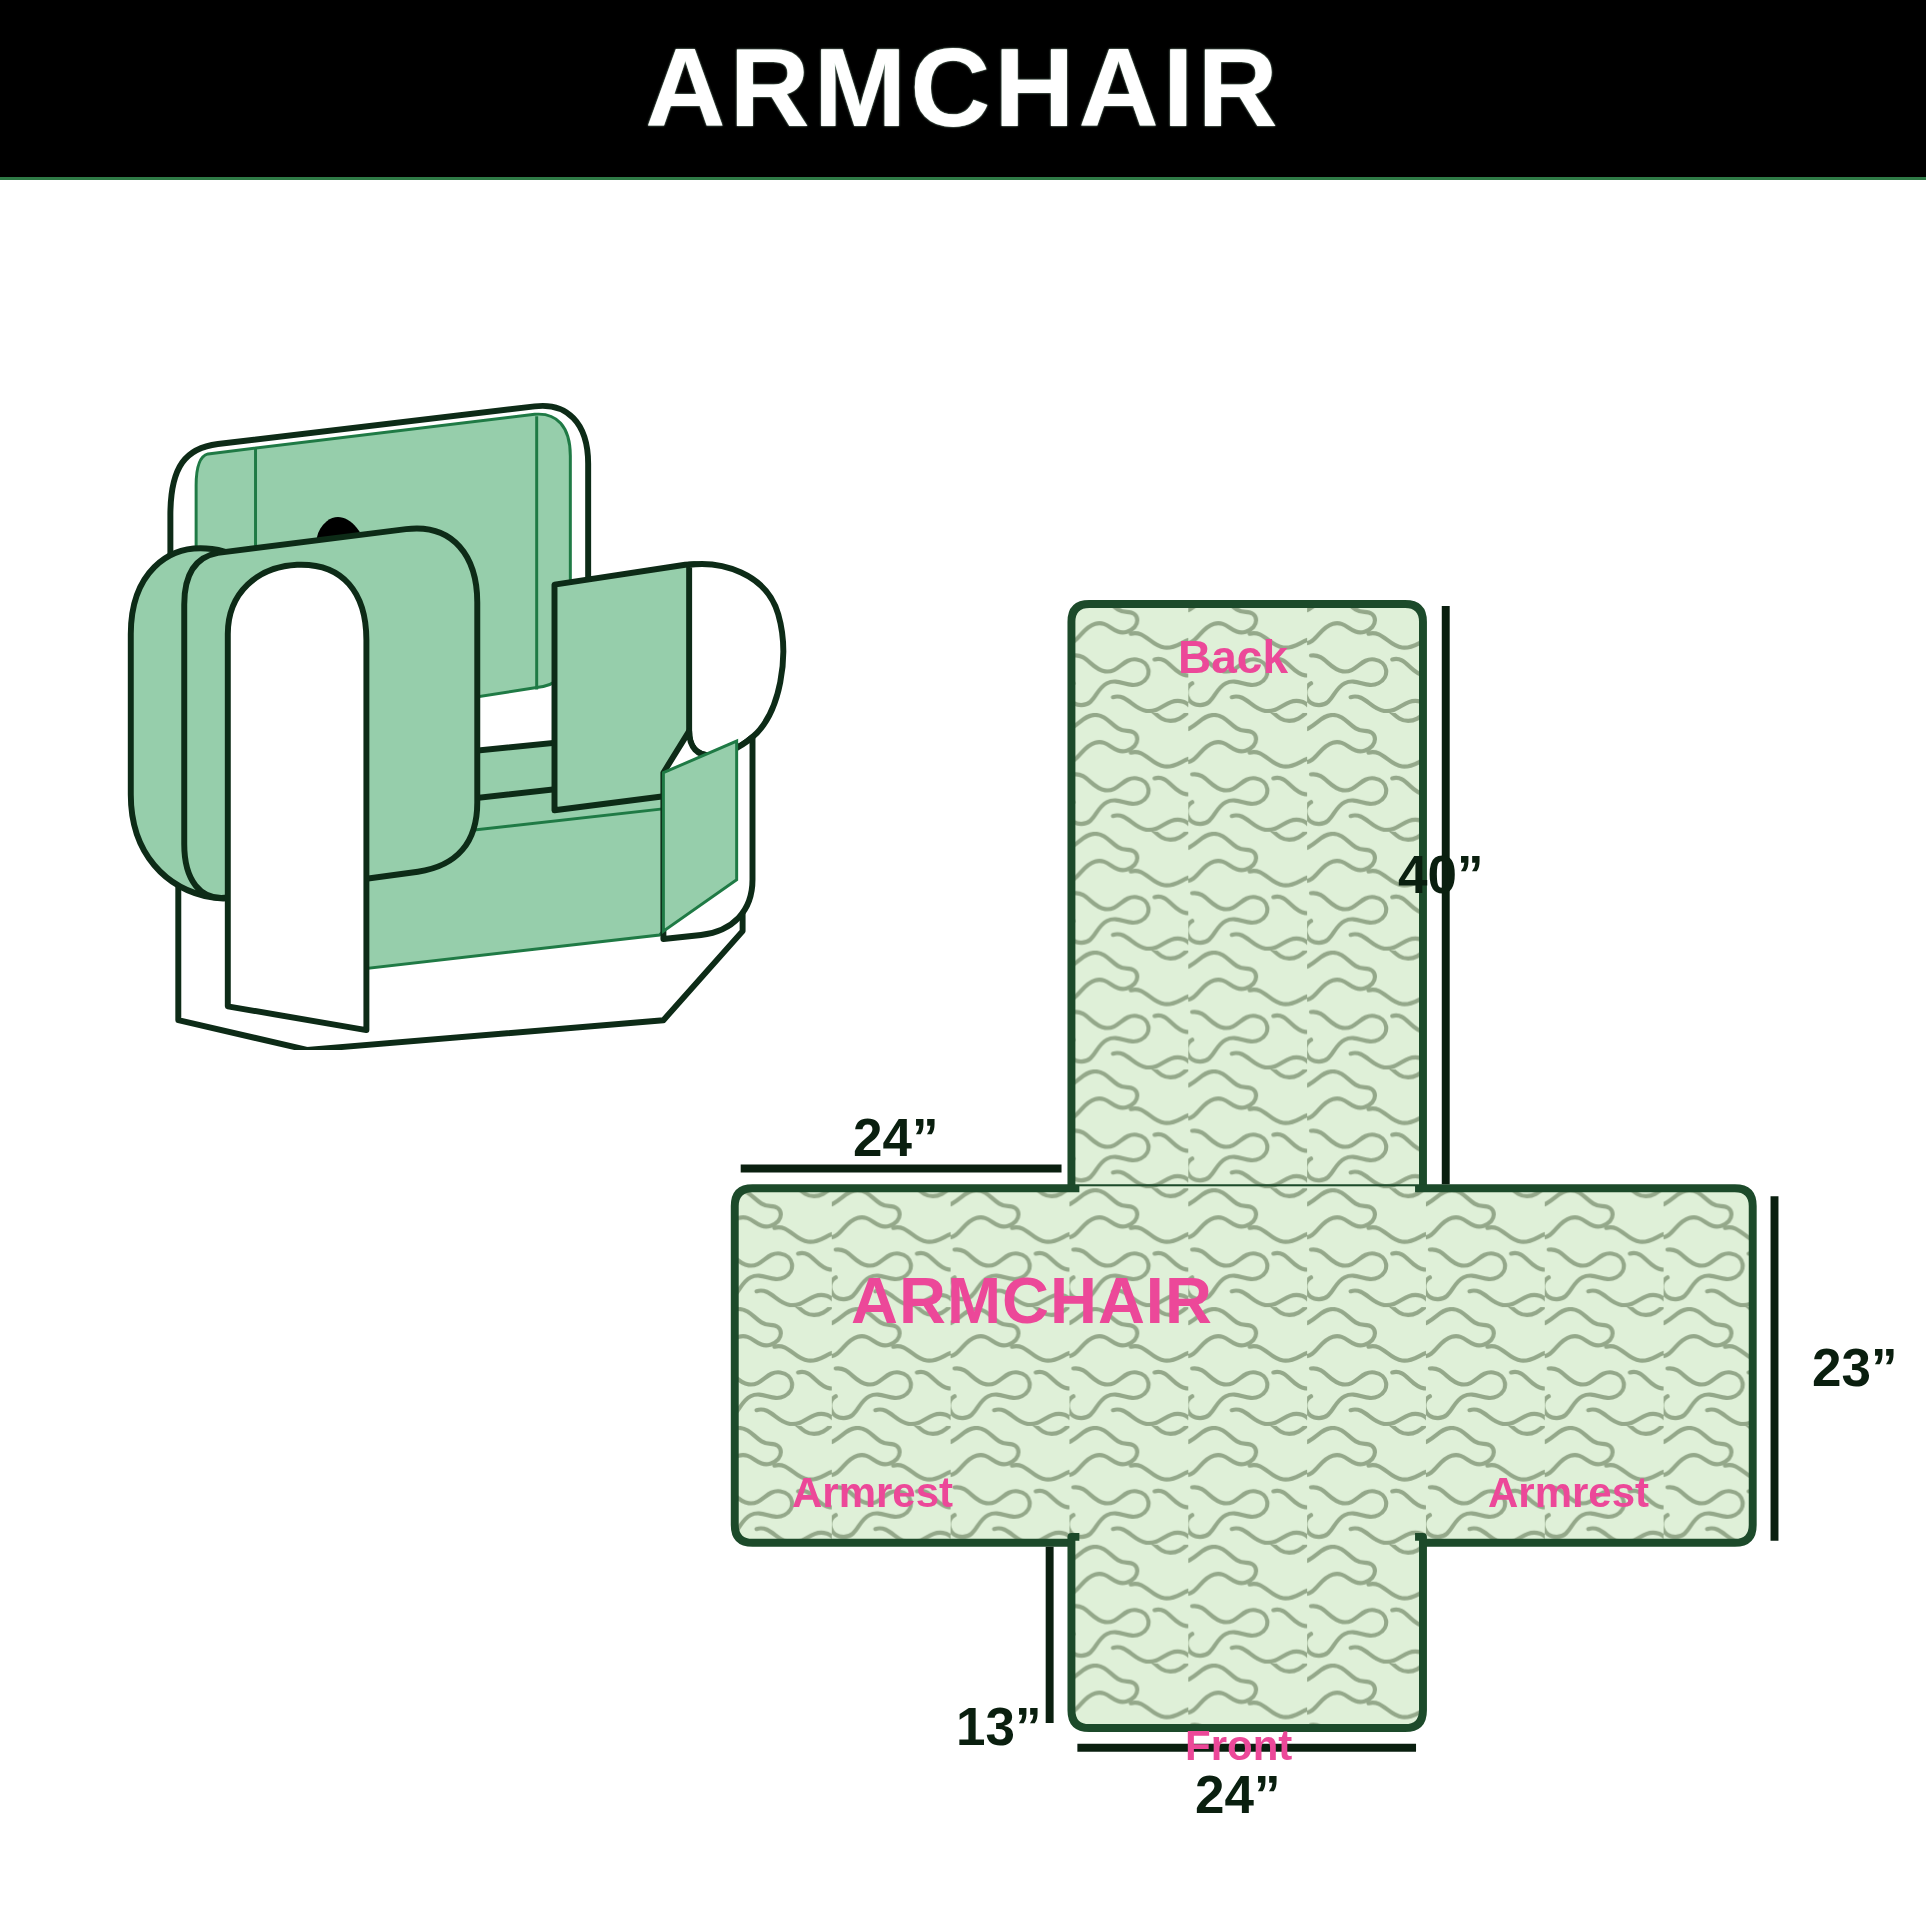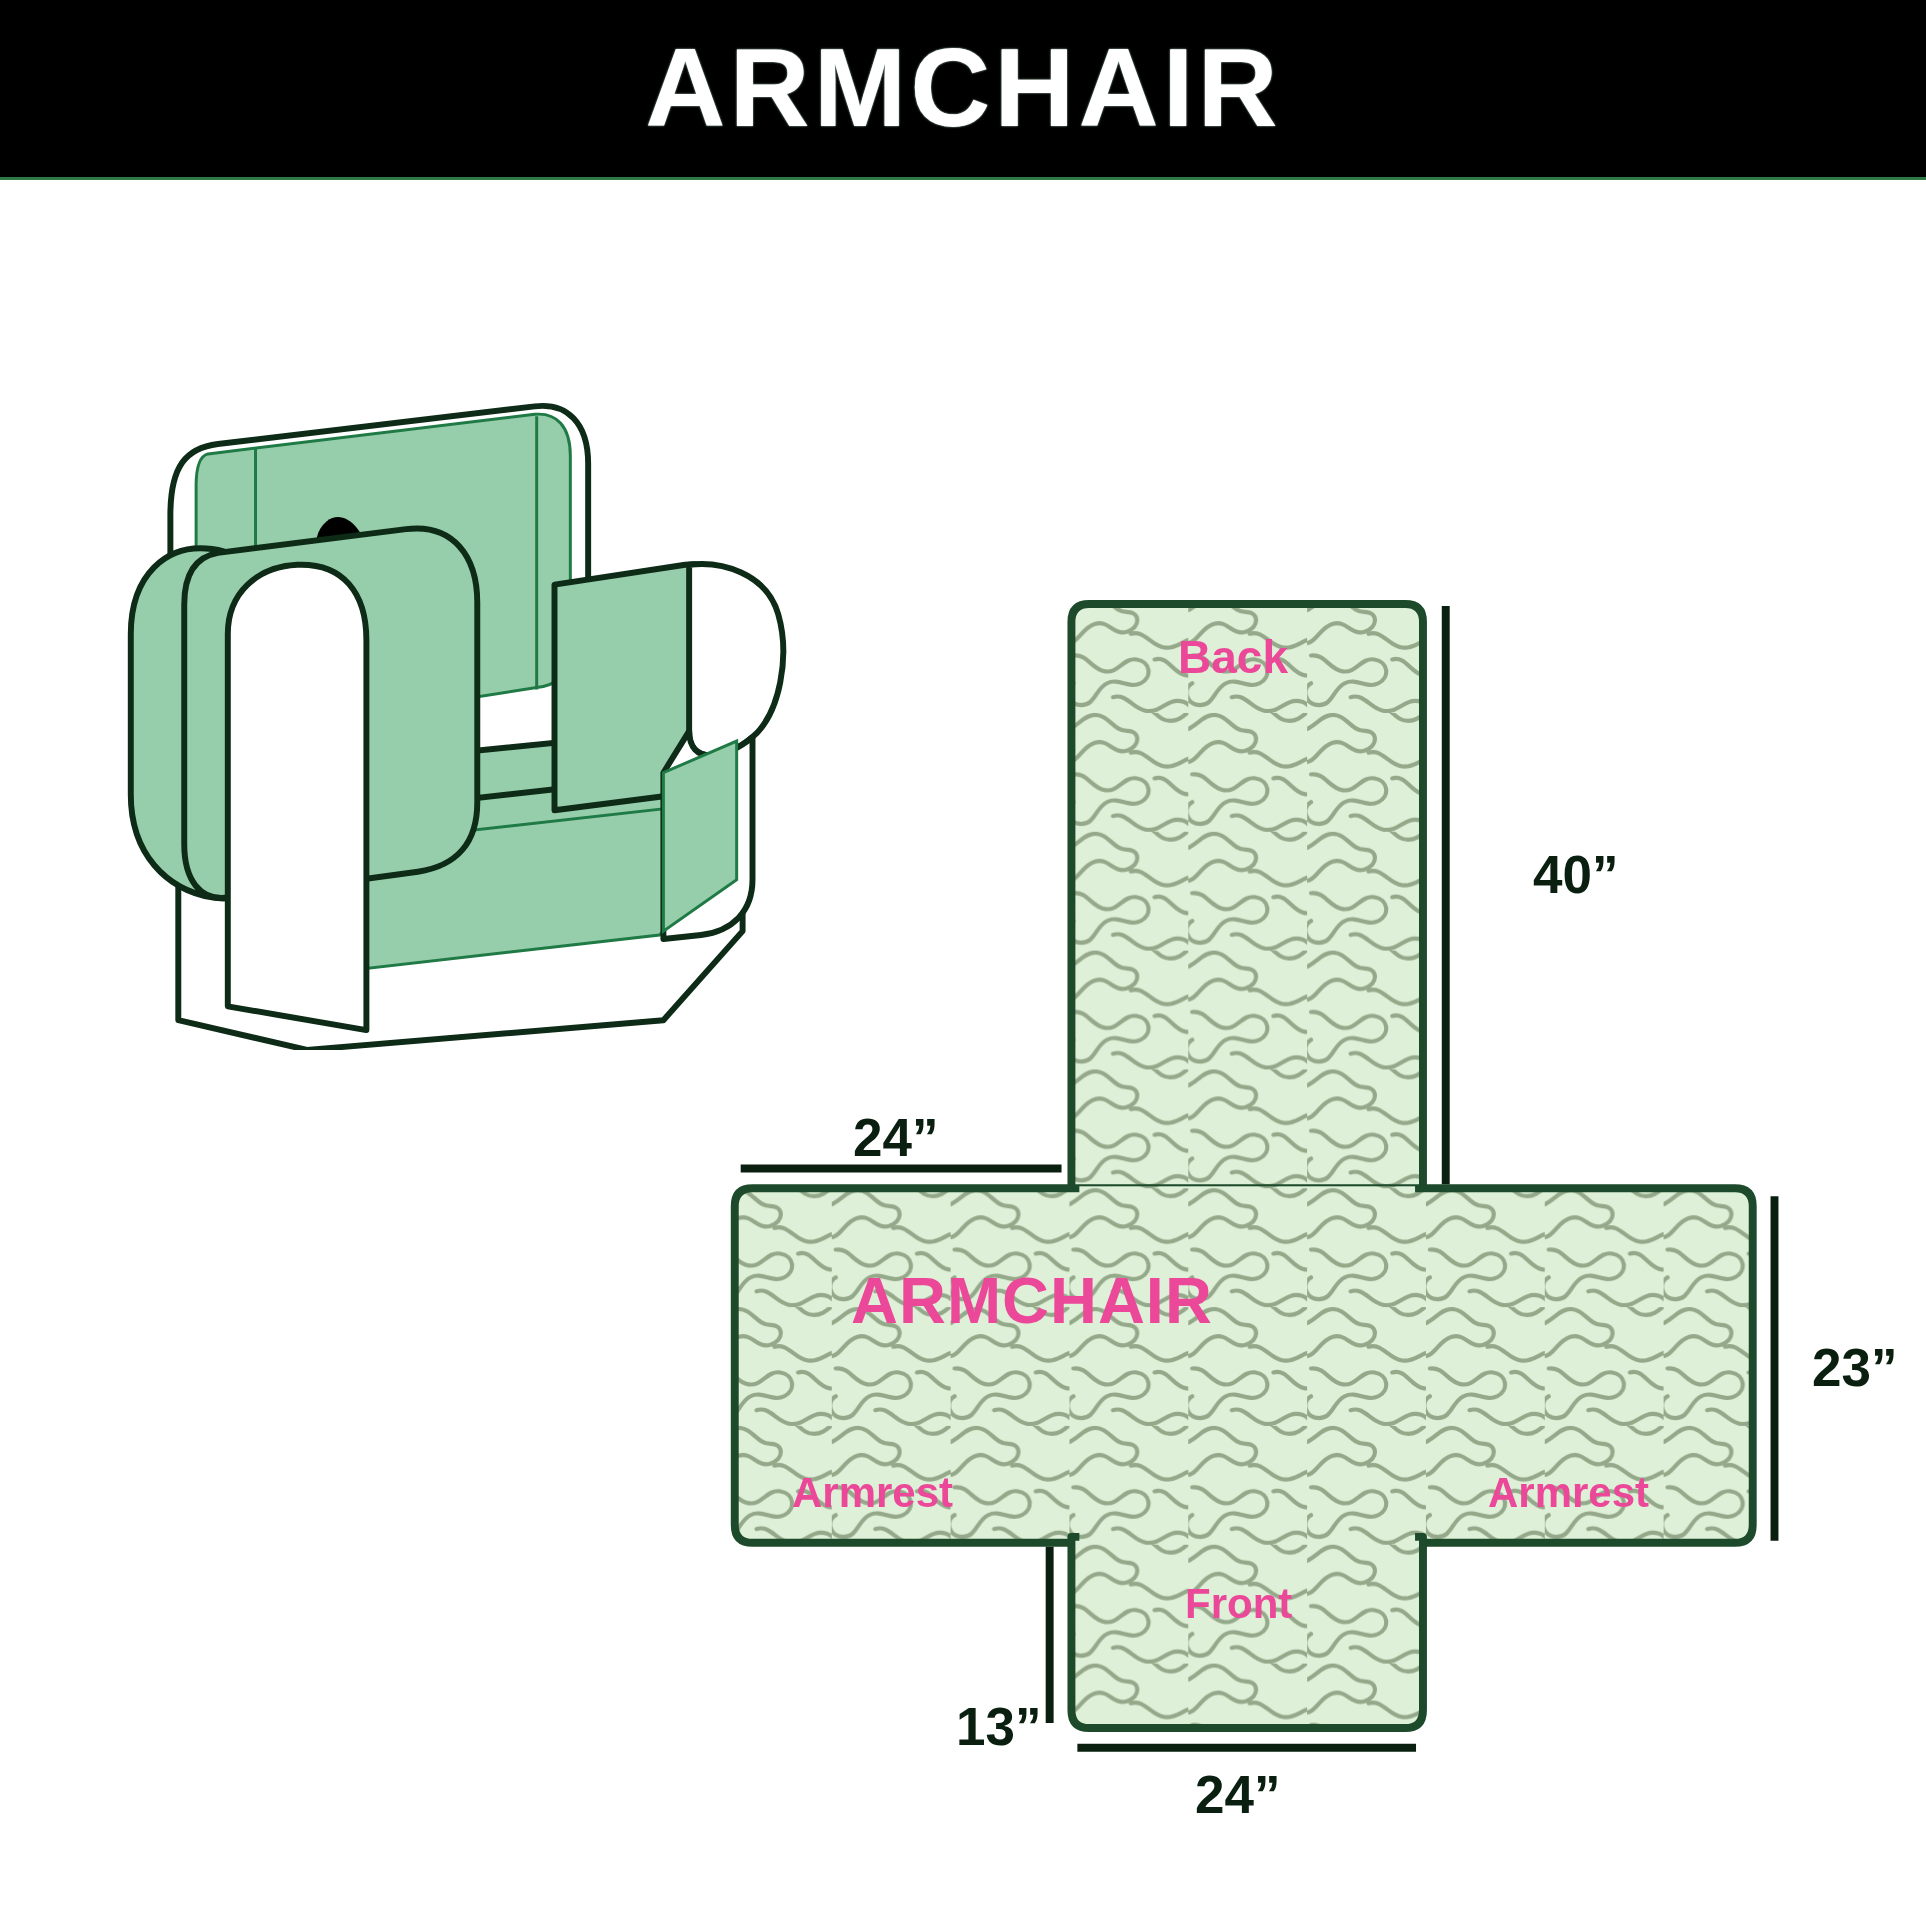--- a/index.html
+++ b/index.html
@@ -48,31 +48,31 @@
     color:#ec4899;
     font-weight:bold;
     font-family:"Liberation Sans","DejaVu Sans",sans-serif;
     white-space:nowrap;
     line-height:1;
   }
   #label-back{left:1178px;top:634px;font-size:46px;}
   #label-armchair{left:851px;top:1268px;font-size:65px;letter-spacing:1px;}
   #label-armrest-left{left:792px;top:1472px;font-size:42px;}
   #label-armrest-right{left:1488px;top:1472px;font-size:42px;}
-  #label-front{left:1185px;top:1583px;font-size:42px;}
+  #label-front{left:1185px;top:1725px;font-size:42px;}
 
   .dim-label{
     position:absolute;
     color:#0a1f0f;
     font-weight:bold;
     font-family:"Liberation Sans","DejaVu Sans",sans-serif;
     white-space:nowrap;
     line-height:1;
   }
-  #dim-40{left:1533px;top:848px;font-size:53px;text-align:center;}
+  #dim-40{left:1398px;top:848px;font-size:53px;text-align:center;}
   #dim-24-top{left:853px;top:1111px;font-size:53px;}
   #dim-23{left:1812px;top:1341px;font-size:53px;}
   #dim-13{left:956px;top:1700px;font-size:53px;}
   #dim-24-bottom{left:1195px;top:1768px;font-size:53px;}
 </style>
 </head>
 <body>
 
 <div id="header-banner">
   <div id="header-title">ARMCHAIR</div>

